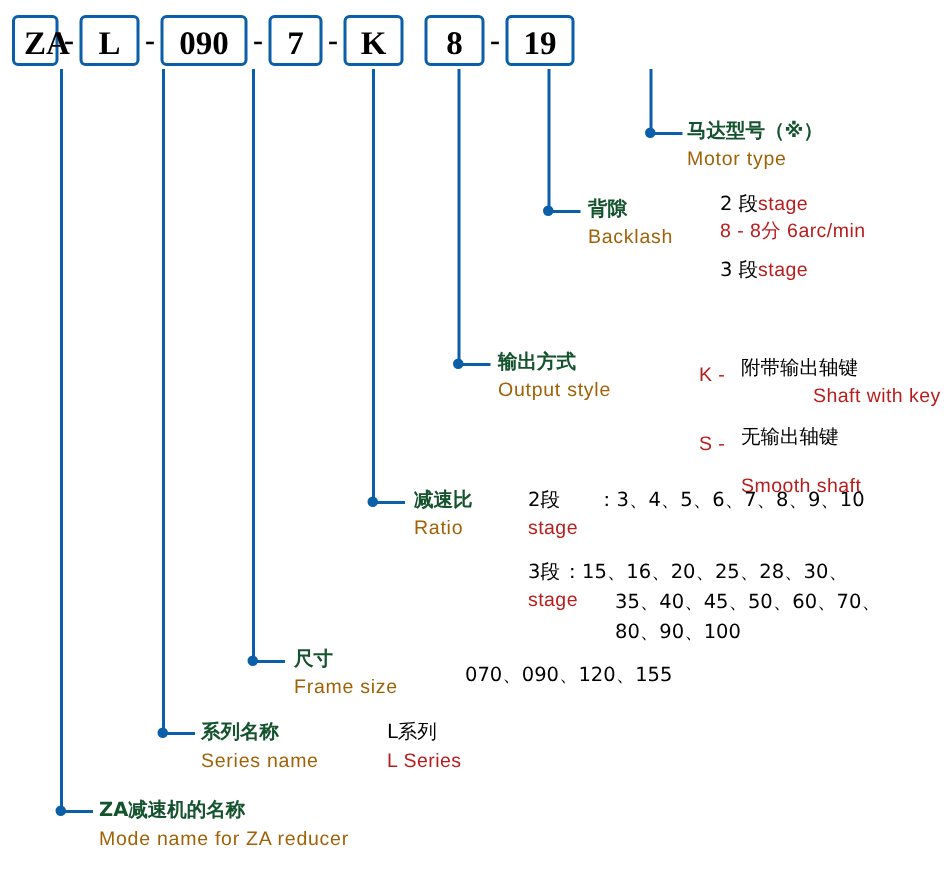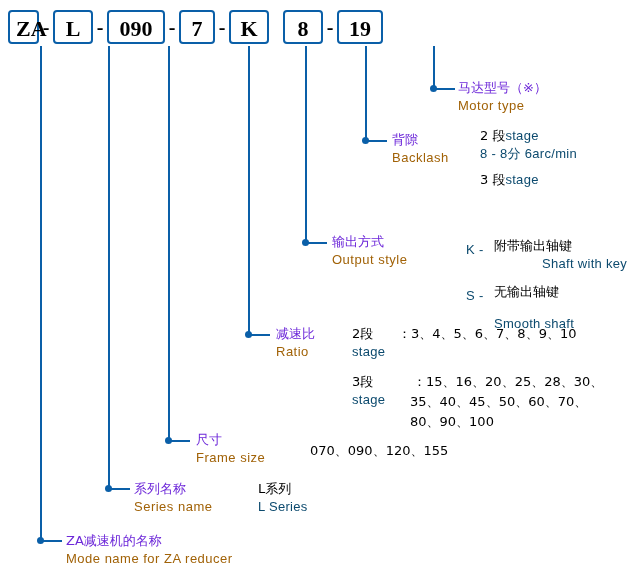--- a/index.html
+++ b/index.html
@@ -67,40 +67,41 @@
     background: #0a5fa8;
   }
 
   
   .lbl {
     position: absolute;
     white-space: nowrap;
     line-height: 1.25;
   }
   .cn {
-    color: #6d28d9;
+    color: #14532d;
     font-size: 13px;
     font-family: "DejaVu Sans", sans-serif;
+    font-weight: bold;
   }
   .en {
     color: #a16207;
     font-size: 13px;
     letter-spacing: 0.5px;
     font-family: "Liberation Sans", sans-serif;
   }
   .val {
     position: absolute;
     white-space: nowrap;
     color: #000000;
     font-size: 13px;
     font-family: "DejaVu Sans", sans-serif;
     line-height: 1.3;
   }
   .val-blue {
-    color: #0c4a6e;
+    color: #b91c1c;
     font-family: "Liberation Sans", sans-serif;
     letter-spacing: 0.3px;
   }
 </style>
 </head>
 <body>
 
 <div id="page">
 
   <div class="code-row">
@@ -175,21 +176,21 @@
 
   <div class="lbl cn" style="left:276px; top:326px;">减速比</div>
   <div class="lbl en" style="left:276px; top:344px;">Ratio</div>
 
   <div class="val" style="left:352px; top:326px;">2段</div>
   <div class="val val-blue" style="left:352px; top:344px;">stage</div>
   <div class="val" style="left:398px; top:326px;">：3、4、5、6、7、8、9、10</div>
 
   <div class="val" style="left:352px; top:374px;">3段</div>
   <div class="val val-blue" style="left:352px; top:392px;">stage</div>
-  <div class="val" style="left:413px; top:374px;">：15、16、20、25、28、30、</div>
+  <div class="val" style="left:375px; top:374px;">：15、16、20、25、28、30、</div>
   <div class="val" style="left:410px; top:394px;">35、40、45、50、60、70、</div>
   <div class="val" style="left:410px; top:414px;">80、90、100</div>
 
   <div class="lbl cn" style="left:196px; top:432px;">尺寸</div>
   <div class="lbl en" style="left:196px; top:450px;">Frame size</div>
   <div class="val" style="left:310px; top:443px;">070、090、120、155</div>
 
   <div class="lbl cn" style="left:134px; top:481px;">系列名称</div>
   <div class="lbl en" style="left:134px; top:499px;">Series name</div>
   <div class="val" style="left:258px; top:481px;">L系列</div>

